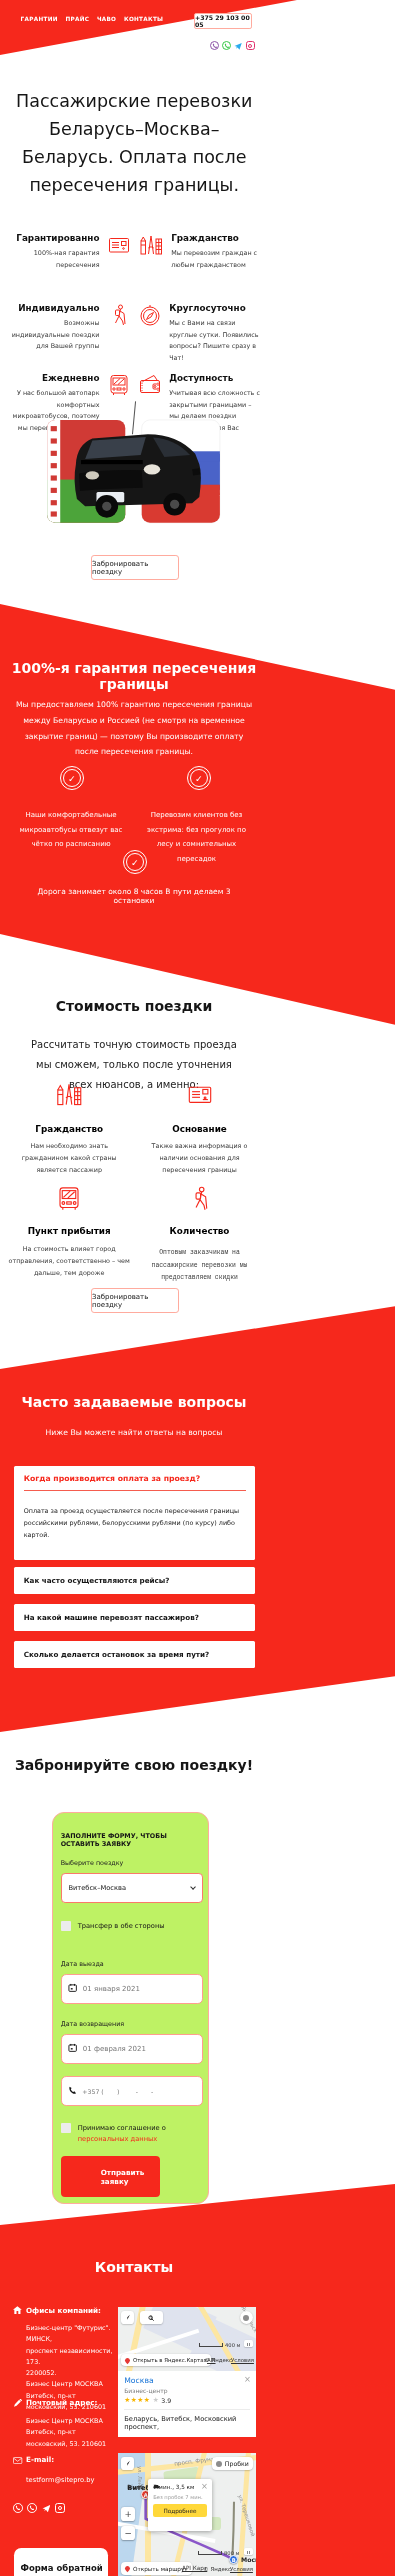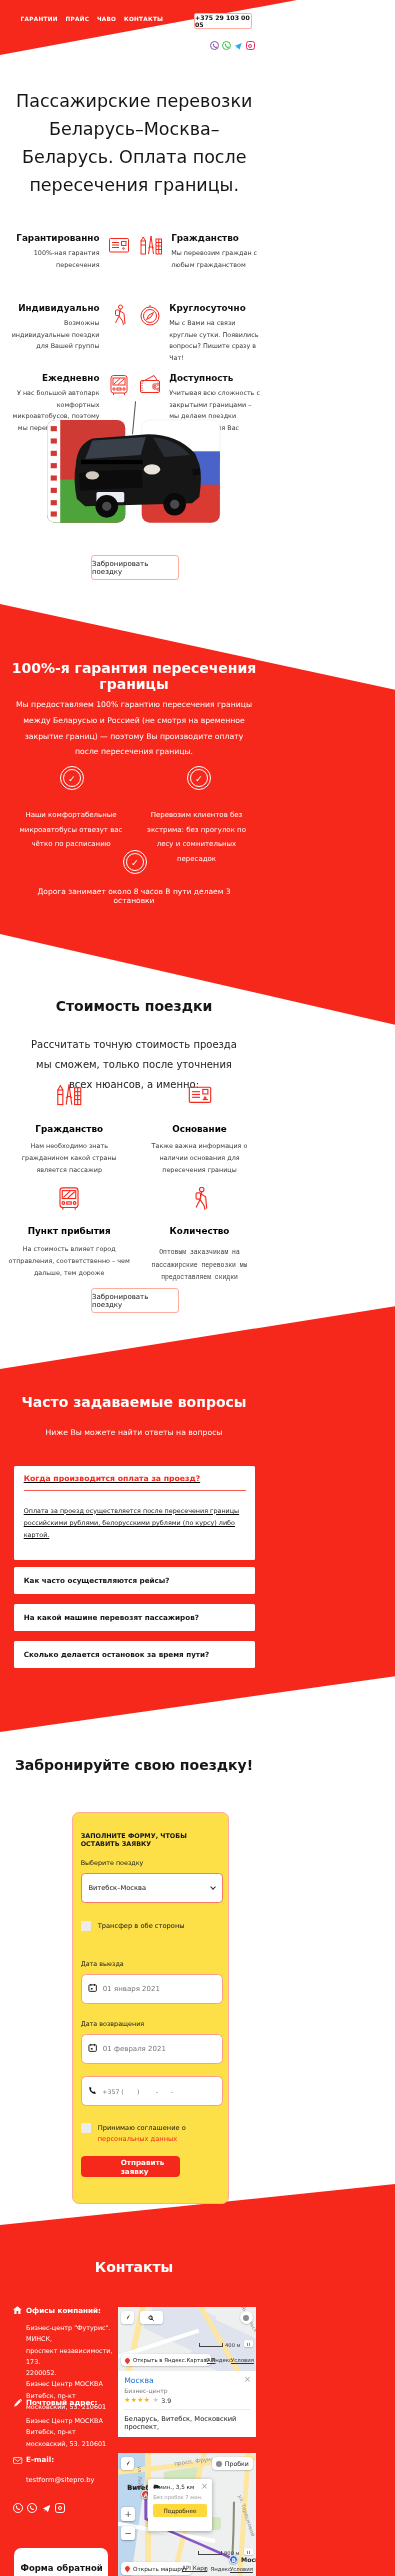--- a/index.html
+++ b/index.html
@@ -357,38 +357,38 @@
     <div class="ta-c" style="font-size:6.4px;color:#3a3a3a;line-height:1.9;margin-top:11px;font-family:Liberation Mono, monospace;">Оптовым заказчикам на пассажирские перевозки мы предоставляем скидки</div>
   </div>
 
   <div class="abs z cta" style="left:91px;top:1288px;">
     <span>Забронировать поездку</span>
   </div>
 
   <div class="abs z h2 white" style="left:0;top:1394px;width:268px;">Часто задаваемые вопросы</div>
   <div class="abs z white ta-c" style="left:0;top:1428px;width:268px;font-size:7.7px;">Ниже Вы можете найти ответы на вопросы</div>
 
-  <div class="abs z faqcard" style="left:14.4px;top:1466px;width:241px;height:94px;padding:8.2px 9.3px;text-decoration:underline;">
+  <div class="abs z faqcard" style="left:14.4px;top:1466px;width:241px;height:94px;padding:8.2px 9.3px;">
     <div class="faq-q-red">Когда производится оплата за проезд?</div>
     <div style="border-top:0.5px solid #f55c4e;margin-top:7.2px;"></div>
     <div style="font-size:6.4px;color:#222;line-height:1.9;margin-top:13.4px;width:216px;">Оплата за проезд осуществляется после пересечения границы российскими рублями, белорусскими рублями (по курсу) либо картой.</div>
   </div>
   <div class="abs z faqcard" style="left:14.4px;top:1567px;width:241px;height:27px;display:flex;align-items:center;padding:0 9.3px;">
     <span class="faq-q">Как часто осуществляются рейсы?</span>
   </div>
   <div class="abs z faqcard" style="left:14.4px;top:1604px;width:241px;height:27px;display:flex;align-items:center;padding:0 9.3px;">
     <span class="faq-q">На какой машине перевозят пассажиров?</span>
   </div>
   <div class="abs z faqcard" style="left:14.4px;top:1641px;width:241px;height:27px;display:flex;align-items:center;padding:0 9.3px;">
     <span class="faq-q">Сколько делается остановок за время пути?</span>
   </div>
 
   <div class="abs z h2 dark" style="left:0;top:1757px;width:268px;">Забронируйте свою поездку!</div>
 
-  <div class="abs z" style="left:72px;top:1812px;width:157px;height:392px;border:0.5px solid #ffab9e;border-radius:7px;background:#fde047;">
+  <div class="abs z" style="left:52px;top:1812px;width:157px;height:392px;border:0.5px solid #ffab9e;border-radius:12px;background:#bef264;">
     <div class="abs" style="left:7.7px;top:18.5px;width:139px;font-size:6.4px;font-weight:bold;color:#161616;">ЗАПОЛНИТЕ ФОРМУ, ЧТОБЫ ОСТАВИТЬ ЗАЯВКУ</div>
 
     <div class="abs lbl" style="left:7.7px;top:46px;">Выберите поездку</div>
     <div class="abs inputbox" style="left:7.7px;top:60px;width:142px;height:30px;border:0.8px solid #fa7a6a;border-radius:4.1px;justify-content:space-between;">
       <span style="font-size:6.7px;color:#161616;">Витебск–Москва</span>
       <span class="caret"></span>
     </div>
 
     <div class="abs" style="left:7.7px;top:108px;display:flex;align-items:center;gap:6.7px;">
       <span class="cb"></span>
@@ -431,21 +431,21 @@
     </div>
 
     <div class="abs" style="left:7.7px;top:310px;display:flex;gap:6.7px;align-items:flex-start;width:142px;">
       <span class="cb"></span>
       <span style="font-size:6.7px;line-height:1.6;color:#161616;">
         <span>Принимаю соглашение о</span>
         <span style="color:#f6281c;">персональных данных</span>
       </span>
     </div>
 
-    <div class="abs redbtn" style="left:7.7px;top:343px;width:99px;height:21px;font-size:7.2px;padding-left:40px;">
+    <div class="abs redbtn" style="left:7.7px;top:343px;width:99px;height:41px;font-size:7.2px;padding-left:40px;">
       <span>Отправить заявку</span>
     </div>
   </div>
 
   <div class="abs z h2 white" style="left:0;top:2259px;width:268px;">Контакты</div>
 
   <span class="abs z" style="left:13.4px;top:2306px;">
     <svg width="8.8" height="8.2" viewBox="0 0 20 18" fill="#fff">
         <path d="M10 0 L20 8 L17 8 L17 18 L12 18 L12 11 L8 11 L8 18 L3 18 L3 8 L0 8 Z"></path>
       </svg>

